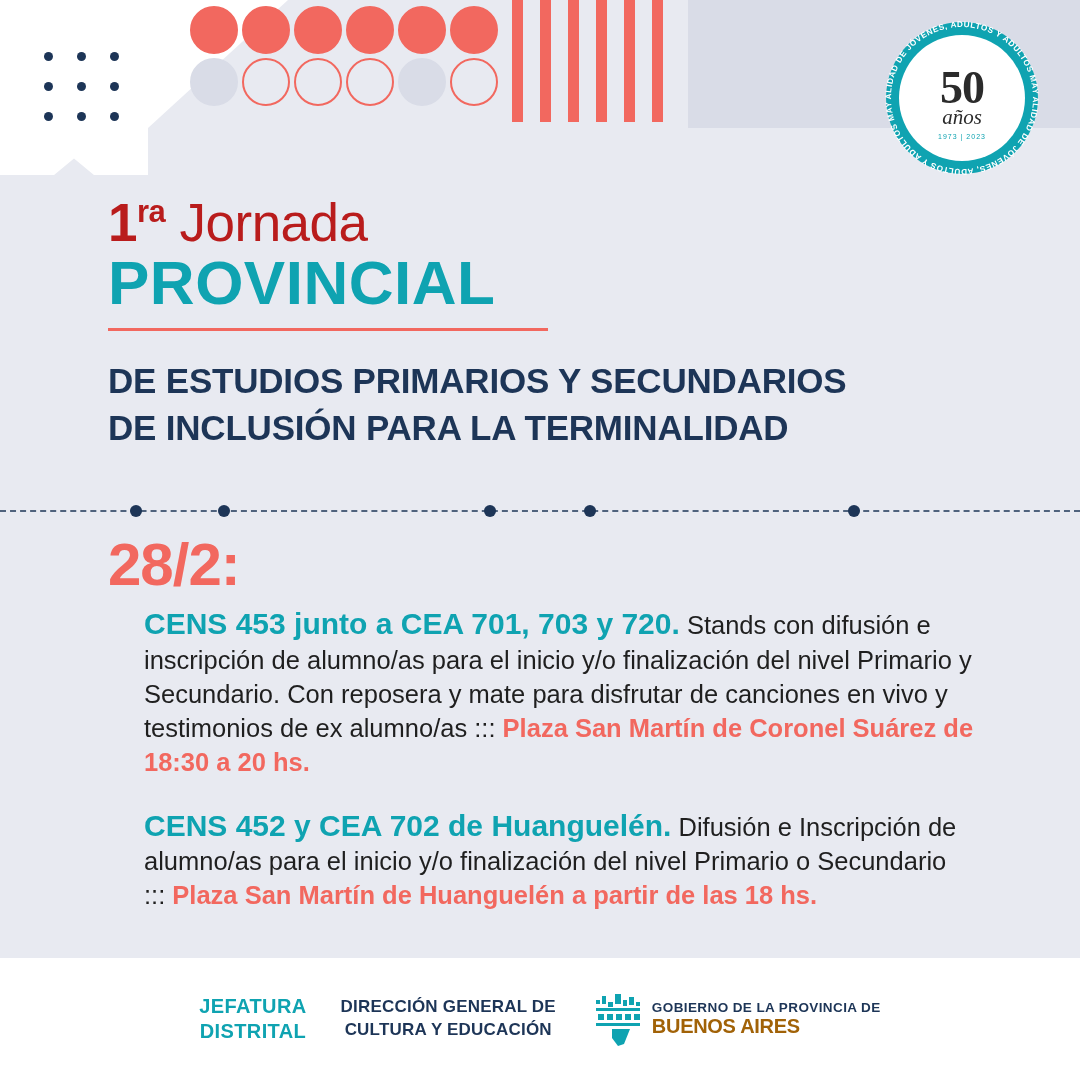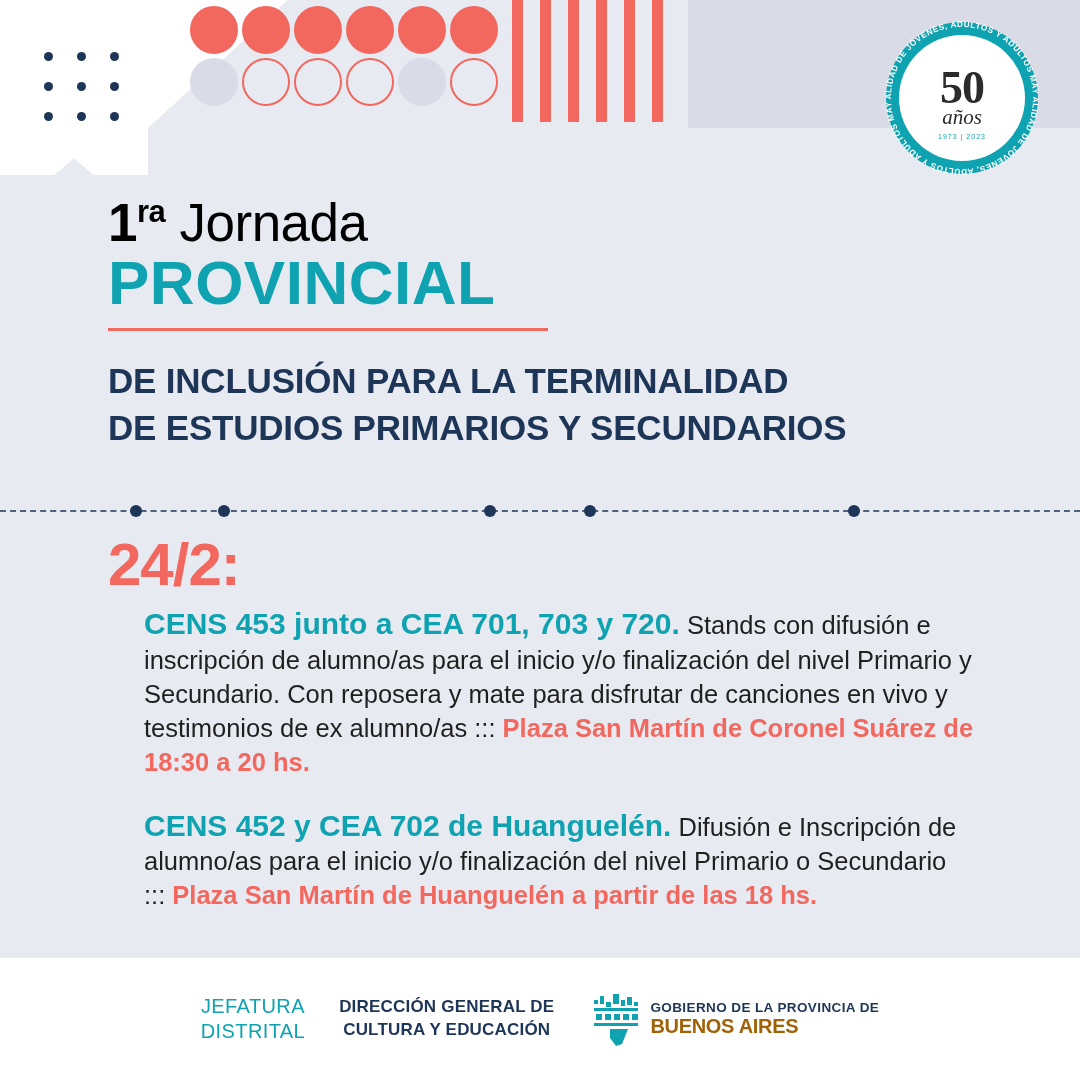--- a/index.html
+++ b/index.html
@@ -92,21 +92,21 @@
   .seal-ring-text {
     position: absolute; inset: -13px;
     pointer-events: none;
   }
   .seal-ring-text svg { width: 100%; height: 100%; }
   .seal-ring-text text { fill: #ffffff; font-size: 8.2px; font-weight: 700; letter-spacing: 0.6px; font-family: "Liberation Sans", sans-serif; }
 
   
   .headline { position: absolute; top: 196px; left: 108px; width: 880px; }
   .h-line1 {
-    color: #000000;
+    color: #b91c1c;
     font-size: 53px; font-weight: 700; line-height: 1.02;
     letter-spacing: -0.5px;
   }
   .h-line1 .sup {
     font-size: 31px; vertical-align: super; font-weight: 700;
   }
   .h-line1 .jornada { font-weight: 400; }
   .h-line2 {
     color: #0fa3b1;
     font-size: 62px; font-weight: 700; line-height: 1.0;
@@ -157,21 +157,21 @@
 
   
   .footer {
     position: absolute; bottom: 0; left: 0;
     width: 1080px; height: 122px;
     background: #ffffff;
     display: flex; align-items: center; justify-content: center;
     gap: 34px;
   }
   .jefatura {
-    color: #0fa3b1; font-size: 20px; font-weight: 400;
+    color: #0fa3b1; font-size: 20px; font-weight: 700;
     line-height: 1.25; text-align: center; letter-spacing: 0.4px;
   }
   .dgcye {
     color: #1d3557; font-size: 17px; font-weight: 700;
     line-height: 1.35; text-align: center; letter-spacing: 0.2px;
   }
   .gob { display: flex; align-items: center; gap: 0; }
   .gob-mark { width: 62px; height: 62px; position: relative; }
   .gob-mark svg { width: 62px; height: 62px; }
   .gob-text { line-height: 1.1; }
@@ -241,35 +241,35 @@
       <div class="seal-anos">años</div>
       <div class="seal-years">1973 | 2023</div>
     </div>
   </div>
 
   <div class="headline">
     <div class="h-line1"><span>1</span><span class="sup">ra</span><span class="jornada"> Jornada</span></div>
     <div class="h-line2">PROVINCIAL</div>
     <div class="rule"></div>
     <div class="subhead">
+      <div>DE ESTUDIOS PRIMARIOS Y SECUNDARIOS</div>
       <div>DE INCLUSIÓN PARA LA TERMINALIDAD</div>
-      <div>DE ESTUDIOS PRIMARIOS Y SECUNDARIOS</div>
     </div>
   </div>
 
   <div class="divider">
     <div class="dashline"></div>
     <span class="bigdot" style="left:130px;"></span>
     <span class="bigdot" style="left:218px;"></span>
     <span class="bigdot" style="left:484px;"></span>
     <span class="bigdot" style="left:584px;"></span>
     <span class="bigdot" style="left:848px;"></span>
   </div>
 
-  <div class="date">24/2:</div>
+  <div class="date">28/2:</div>
 
   <div class="entries">
 
     <div class="entry">
       <p>
         <span class="lead">CENS 453  junto a CEA 701, 703 y 720.</span><span> Stands con difusión e inscripción de alumno/as para el inicio y/o finalización del nivel Primario y Secundario.  Con reposera y mate para disfrutar de canciones en vivo y testimonios de ex alumno/as </span><span class="sep">::: </span><span class="place">Plaza San Martín de Coronel Suárez de 18:30 a 20 hs.</span>
       </p>
     </div>
 
     <div class="entry">

